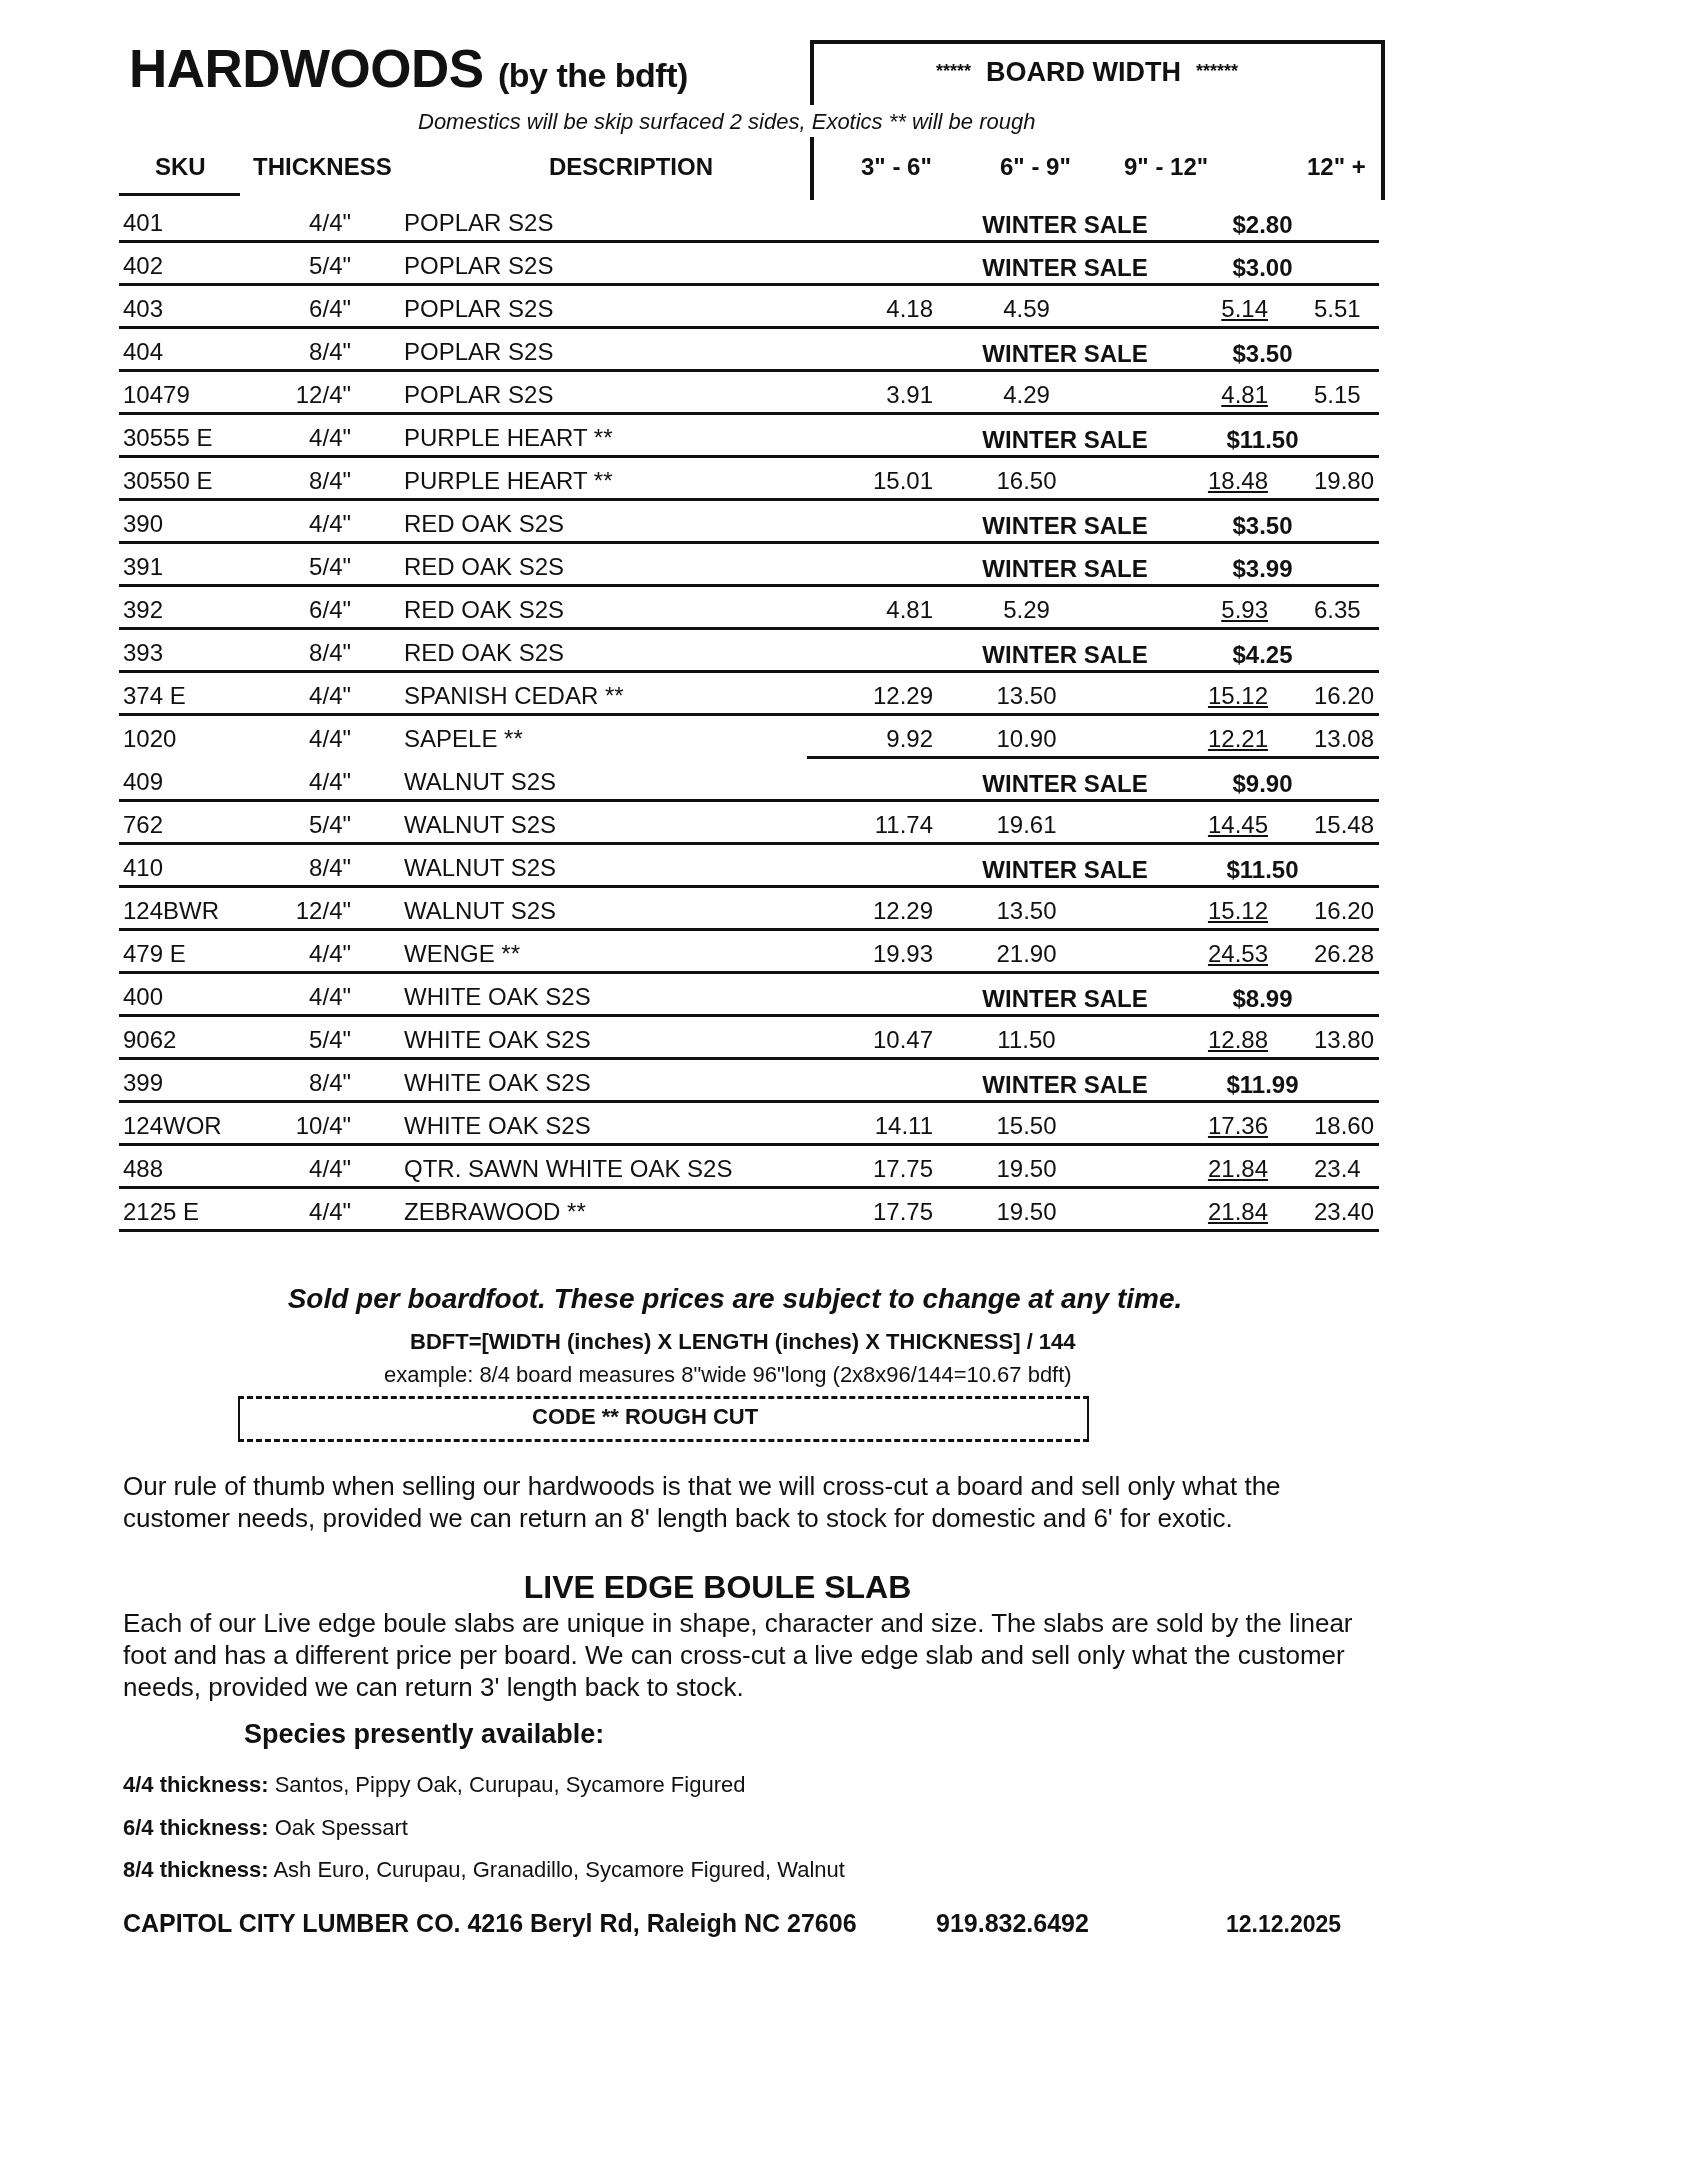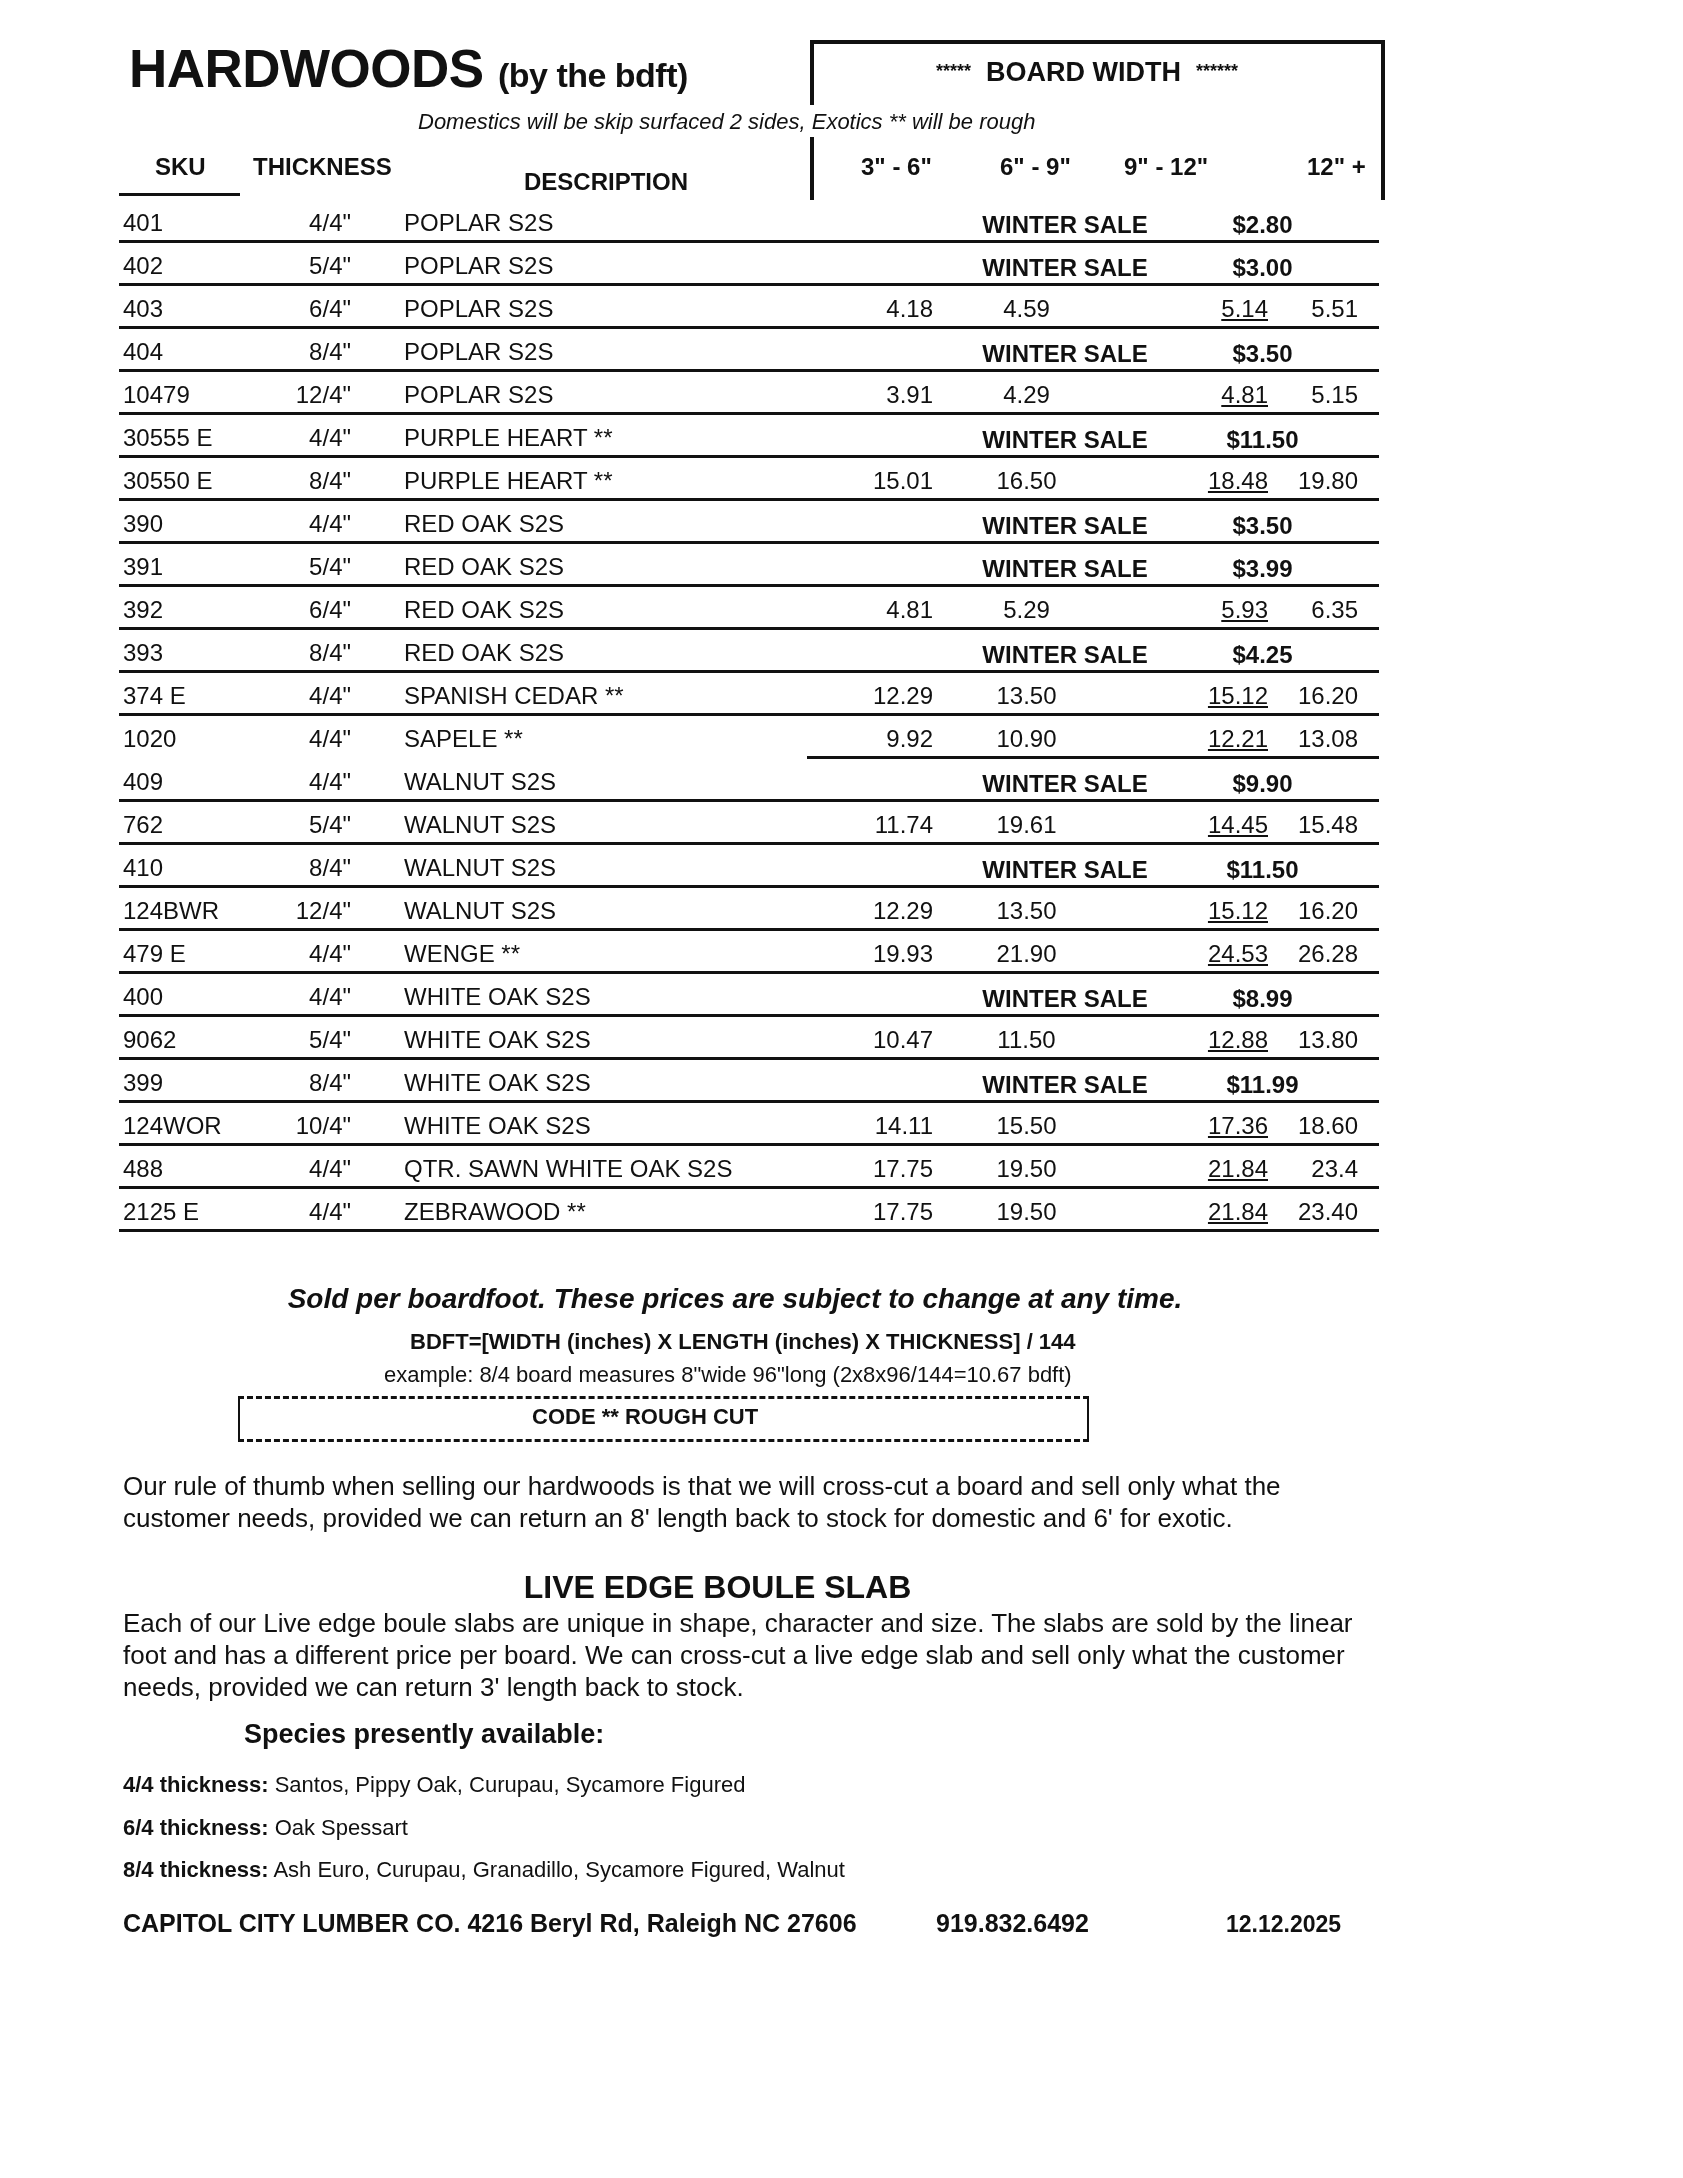--- a/index.html
+++ b/index.html
@@ -14,39 +14,39 @@
                border-top:4px solid #111; border-left:4px solid #111; border-right:4px solid #111; }
   #width-box .gap { position:absolute; left:-6px; top:61px; width:10px; height:32px; background:#fff; }
   #board-width { left:936px; top:57px; font-size:27px; font-weight:bold; }
   #board-width .stars { font-size:18px; vertical-align:4px; }
 
   #subtitle { left:418px; top:109px; font-size:22px; font-style:italic; }
 
   .colhdr { top:153px; font-size:24px; font-weight:bold; }
   #hdr-sku { left:155px; }
   #hdr-thick { left:253px; }
-  #hdr-desc { left:524px;margin-top:15px; }
+  #hdr-desc { left:549px; }
   #hdr-w1 { left:861px; }
   #hdr-w2 { left:1000px; }
   #hdr-w3 { left:1124px; }
   #hdr-w4 { left:1307px; }
   #sku-underline { left:119px; top:193px; width:121px; height:3px; background:#111; }
 
   #rows { position:absolute; left:119px; top:200px; width:1260px; }
   .row { position:relative; height:43px; }
   .row .line { position:absolute; left:0; right:0; bottom:0; height:3px; background:#111; }
   .row .line.partial { left:688px; }
   .cell { position:absolute; top:9px; font-size:24px; white-space:nowrap; }
   .c-sku { left:4px; }
   .c-thick { left:129px; width:103px; text-align:right; }
   .c-desc { left:285px; }
   .c-w1 { left:693px; width:121px; text-align:right; }
   .c-w2 { left:842px; width:131px; text-align:center; }
   .c-w3 { left:1040px; width:109px; text-align:right;text-decoration:underline; }
-  .c-w4 { left:1128px; width:111px; text-align:right; }
+  .c-w4 { left:1195px; width:111px; text-align:left; }
   .c-sale { left:822px; width:248px; text-align:center; font-weight:bold; top:11px; }
   .c-price { left:1079px; width:129px; text-align:center; font-weight:bold; top:11px; }
 
   #disclaimer { left:0; width:1683px; text-align:center; top:1283px; font-size:28px; font-weight:bold; font-style:italic;padding-left:32px; }
   #disclaimer span { margin-left:-277px; }
   #formula { left:393px; top:1329px; font-size:22px; font-weight:bold;margin-left:17px; }
   #example { left:384px; top:1362px; font-size:22px; }
   #code-box { left:238px; top:1396px; width:847px; height:40px;
               border:3px dashed #111; border-left-style:solid; border-right-style:solid; border-left-width:2px; border-right-width:2px; }
   #code-text { left:532px; top:1404px; font-size:22px; font-weight:bold; }

